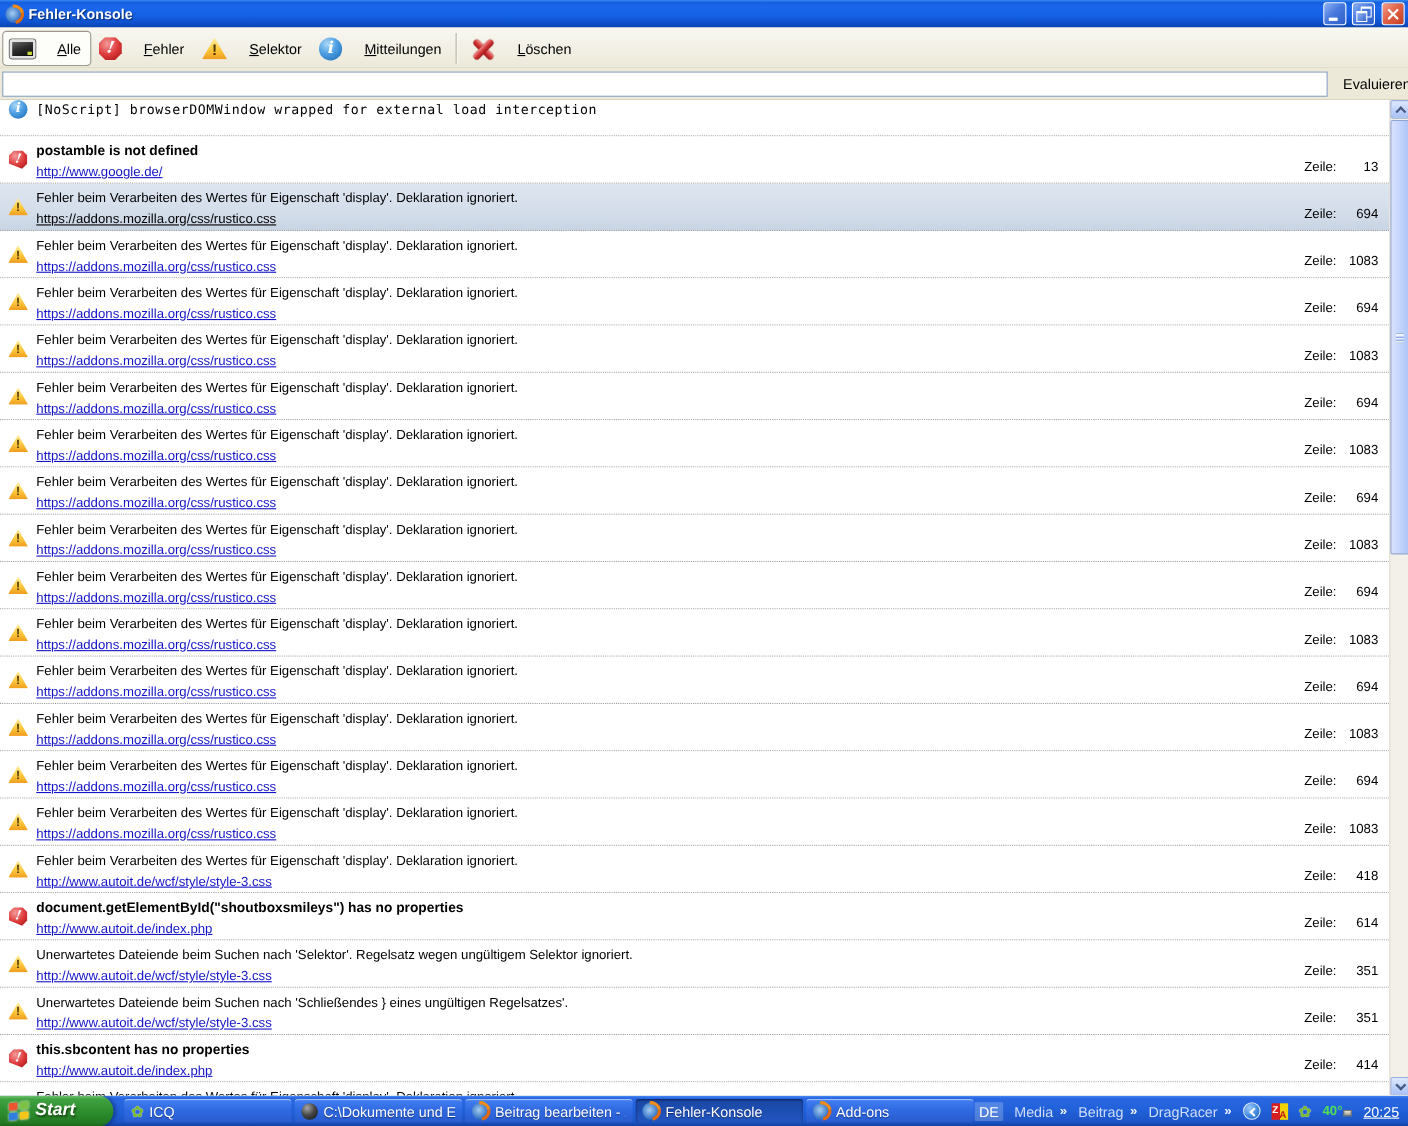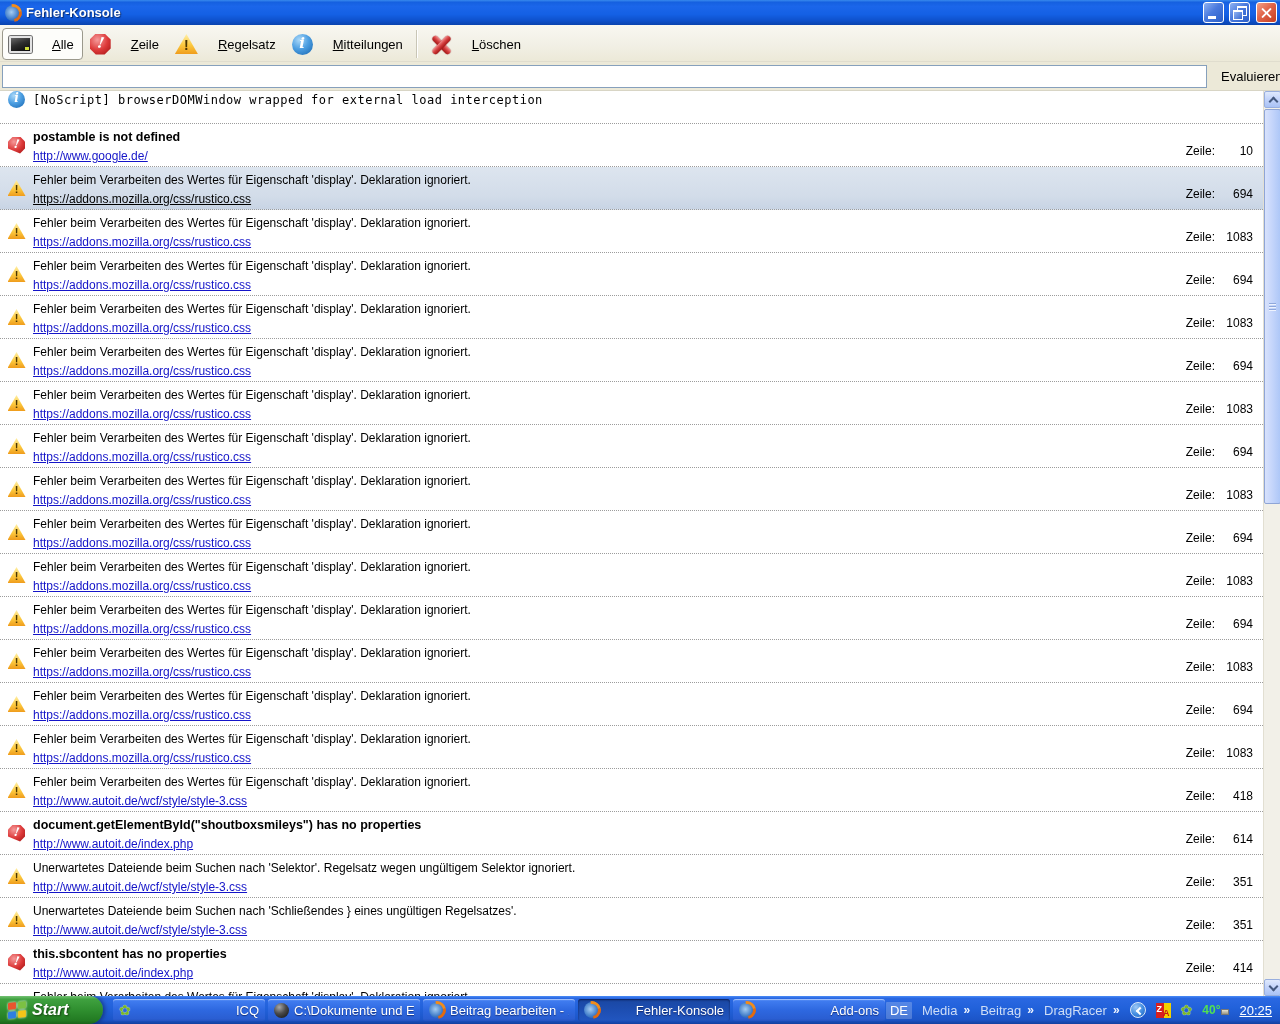--- a/index.html
+++ b/index.html
@@ -101,21 +101,21 @@
     background:linear-gradient(180deg,#74c274 0%,#3fa13f 12%,#2f8f2f 50%,#227a22 88%,#1a641a 100%);
     border-radius:0 14px 14px 0; box-shadow:2px 0 4px rgba(0,0,20,0.4); }
   .startbtn .stext { color:#fff; font-size:16px; font-weight:bold; font-style:italic; text-shadow:1px 1px 2px #14440f; }
   .winflag { width:18px; height:16px; display:grid; grid-template:1fr 1fr / 1fr 1fr; gap:1.5px; transform:skewY(-6deg); filter:drop-shadow(0 0 1px #fff); }
   .winflag i { border-radius:1px; }
   .winflag .r { background:#e8552e; } .winflag .g { background:#7bc143; } .winflag .b { background:#2f7fe0; } .winflag .y { background:#f5c518; }
   .taskbtns { display:flex; gap:3px; margin-left:10px; }
   .taskbtn { width:152px; height:22px; display:flex; align-items:center; gap:5px; padding:0 6px; border-radius:3px;
     background:linear-gradient(180deg,#6b9cf7 0%,#3f7bef 10%,#2e68e0 50%,#2a5ed2 90%,#2453c0 100%);
     box-shadow:0 1px 0 rgba(255,255,255,0.4) inset; color:#fff; font-size:13px; }
-  .taskbtn .blabel { white-space:nowrap; overflow:hidden; flex:1; text-shadow:0 1px 1px rgba(0,0,40,0.5);text-align:right; }
+  .taskbtn .blabel { white-space:nowrap; overflow:hidden; flex:1; text-shadow:0 1px 1px rgba(0,0,40,0.5); }
   .taskbtn.active { background:linear-gradient(180deg,#1a47a2 0%,#1d4eb2 50%,#2256c0 100%); box-shadow:0 1px 2px rgba(0,0,30,0.6) inset; }
   .ffi { width:16px; height:16px; flex:none; border-radius:50%; position:relative;
     background:radial-gradient(circle at 40% 45%,#a5cdf2 0%,#3d7ac8 55%,#1b4e96 100%); }
   .ffi::after { content:""; position:absolute; inset:-1px; border-radius:50%; border:3px solid transparent;
     border-top-color:#f08c1c; border-right-color:#e06a10; transform:rotate(35deg); }
   .icqflower { color:#7ab82a; font-size:14px; line-height:1; text-shadow:0 0 1px #fff; flex:none; }
   .cmdi { width:15px; height:15px; flex:none; border-radius:50%; background:radial-gradient(circle at 35% 28%,#a8a8a8 0%,#4a4a4a 45%,#0c0c0c 100%); }
 
   
   .tray { margin-left:auto; display:flex; align-items:center; gap:10px; padding-right:8px; color:#d7e4fa; font-size:13px; }
@@ -145,25 +145,25 @@
   <span class="winbtn close"></span>
 </div>
 
 <div class="toolbar">
   <div class="tbtn sel">
     <span class="tbi console"></span>
     <span class="tb-label">Alle</span>
   </div>
   <div class="tbtn">
     <span class="tbi err"></span>
-    <span class="tb-label">Zeile</span>
+    <span class="tb-label">Fehler</span>
   </div>
   <div class="tbtn">
     <span class="tbi warn"></span>
-    <span class="tb-label">Regelsatz</span>
+    <span class="tb-label">Selektor</span>
   </div>
   <div class="tbtn">
     <span class="tbi inf"></span>
     <span class="tb-label">Mitteilungen</span>
   </div>
   <div class="tbsep"></div>
   <div class="tbtn">
     <span class="tbi clear"></span>
     <span class="tb-label">Löschen</span>
   </div>
@@ -184,21 +184,21 @@
           <span class="mtext">[NoScript] browserDOMWindow wrapped for external load interception</span>
         </div>
       </div>
       <div class="msg error">
         <div class="icol">
           <span class="micon error"></span>
         </div>
         <div class="mcontent"><span class="mtext">postamble is not defined</span><a class="mlink">http://www.google.de/</a></div>
         <div class="zeile">
           <span>Zeile:</span>
-          <span class="num">10</span>
+          <span class="num">13</span>
         </div>
       </div>
       <div class="msg warning selected">
         <div class="icol">
           <span class="micon warning"></span>
         </div>
         <div class="mcontent"><span class="mtext">Fehler beim Verarbeiten des Wertes für Eigenschaft 'display'. Deklaration ignoriert.</span><a class="mlink">https://addons.mozilla.org/css/rustico.css</a></div>
         <div class="zeile">
           <span>Zeile:</span>
           <span class="num">694</span>

